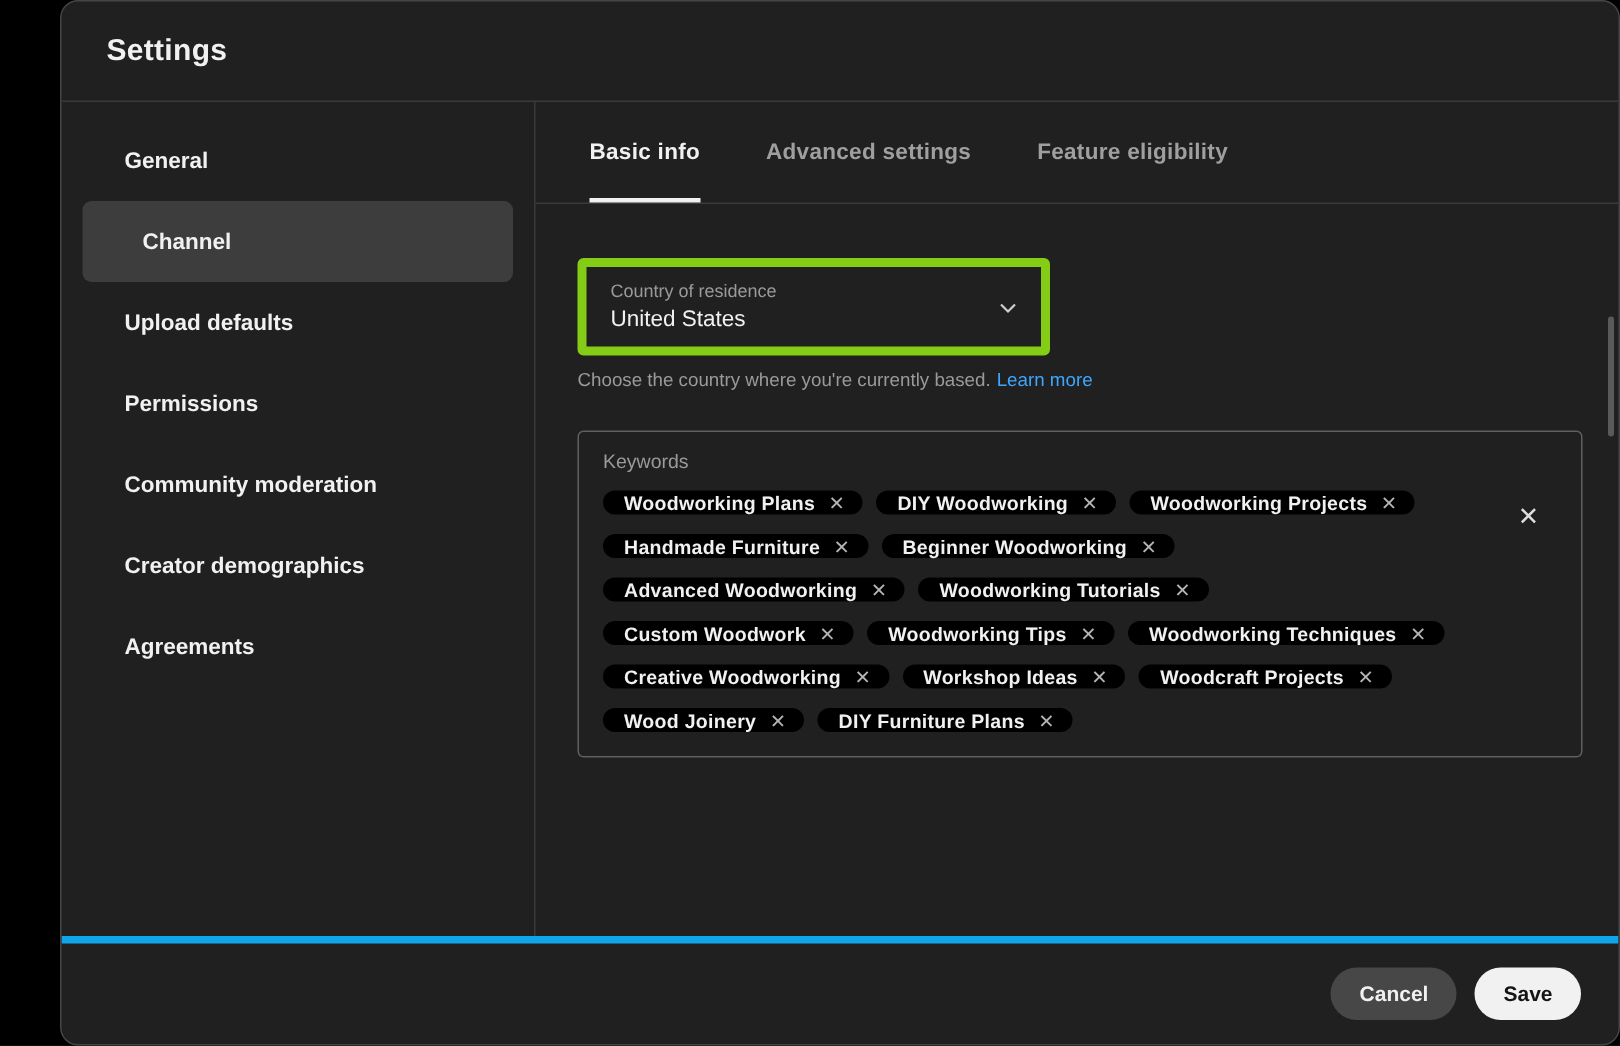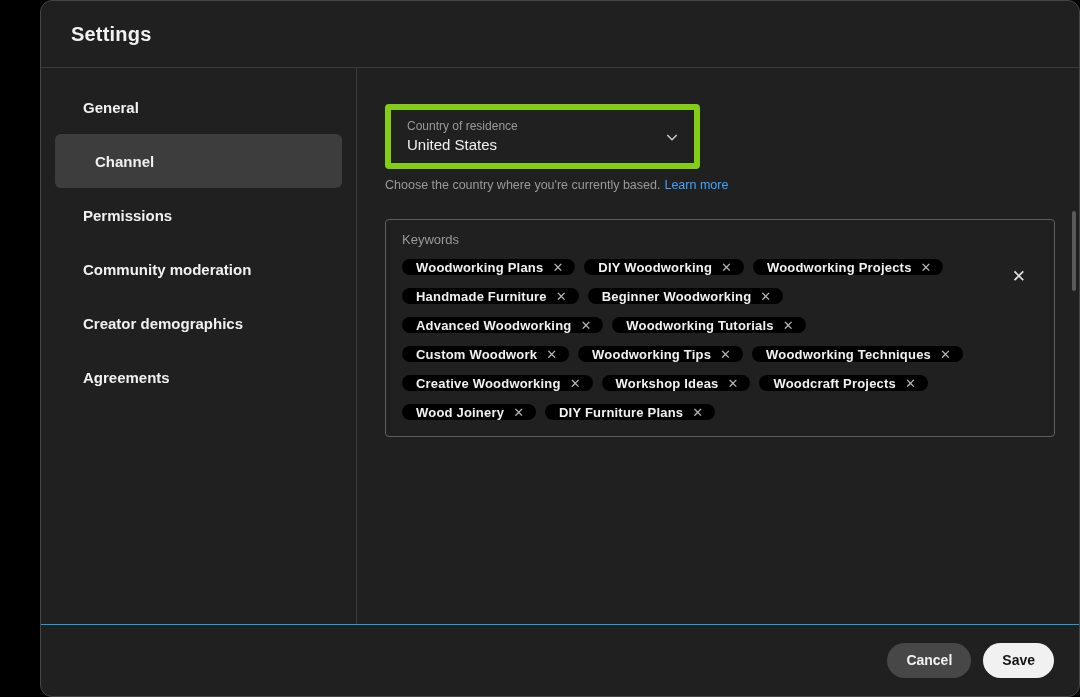--- a/index.html
+++ b/index.html
@@ -108,21 +108,21 @@
     font-size: 17px; color: #dedede; cursor: pointer;
   }
   .scroll-thumb {
     position: absolute; right: 3px; top: 210px;
     width: 4px; height: 80px;
     background: #5a5a5a; border-radius: 2px;
   }
   
   .dialog-footer {
     height: 71px;
-    border-top: 1px solid #0ea5e9;
+    border-top: 5px solid #0ea5e9;
     display: flex; align-items: center; justify-content: flex-end;
     gap: 12px; padding-right: 25px;
   }
   .btn {
     height: 35px; border: none; border-radius: 18px;
     padding: 0 19px;
     font-family: inherit; font-size: 14px; font-weight: 700;
     cursor: pointer;
   }
   .btn-cancel { background: #474747; color: #f1f1f1; }
@@ -140,35 +140,43 @@
   <div class="dialog-body">
 
     <nav class="sidebar">
       <div class="sidebar-item">
           <span>General</span>
         </div>
       <div class="sidebar-item selected">
           <span>Channel</span>
         </div>
       <div class="sidebar-item">
+          <span>Upload defaults</span>
+        </div>
+      <div class="sidebar-item">
           <span>Permissions</span>
         </div>
       <div class="sidebar-item">
           <span>Community moderation</span>
         </div>
       <div class="sidebar-item">
           <span>Creator demographics</span>
         </div>
       <div class="sidebar-item">
           <span>Agreements</span>
         </div>
     </nav>
 
     <div class="content">
 
+      <div class="tabs">
+        <div class="tab active">Basic info</div>
+        <div class="tab">Advanced settings</div>
+        <div class="tab">Feature eligibility</div>
+      </div>
 
       <div class="scroll-area">
 
         <div class="country-box">
           <div class="country-label">Country of residence</div>
           <div class="country-value">United States</div>
           <span class="chevron">
             <svg width="16" height="16" viewBox="0 0 24 24" fill="none" stroke="currentColor" stroke-width="2.2">
                 <polyline points="5 9 12 16 19 9"></polyline>
               </svg>

